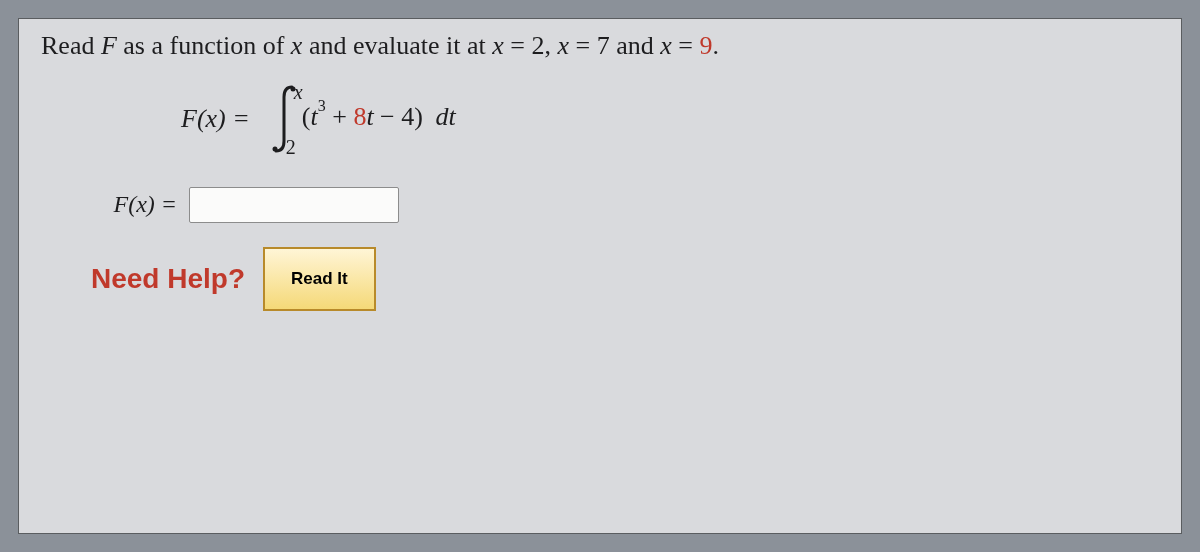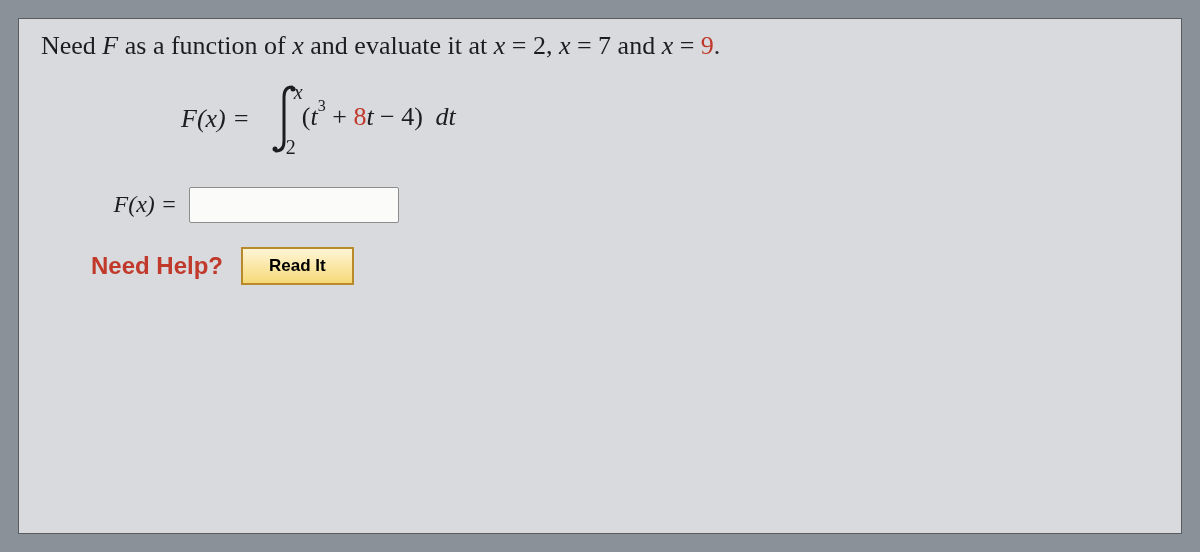--- a/index.html
+++ b/index.html
@@ -102,44 +102,44 @@
       padding: 4px 8px;
       font-size: 18px;
     }
     .help-row {
       display: flex;
       align-items: center;
       margin-top: 24px;
       margin-left: 50px;
     }
     .need-help {
-      font-size: 24px;
+      font-size: 28px;
       font-weight: bold;
       color: #c0392b;
       font-family: Arial, Helvetica, sans-serif;
       margin-right: 18px;
     }
     .read-it {
       background: linear-gradient(#fff5d6, #f5d978);
       border: 2px solid #b88a2a;
-      padding: 7px 26px;
+      padding: 20px 26px;
       font-size: 17px;
       font-weight: bold;
       font-family: Arial, Helvetica, sans-serif;
       color: #000;
       cursor: pointer;
     }
   </style>
 </head>
 <body>
 
 <div class="frame">
 
   <div class="question">
-    <span>Need </span><span class="ital">F</span><span> as a function of </span><span class="ital">x</span><span> and evaluate it at </span><span class="ital">x</span><span> = 2, </span><span class="ital">x</span><span> = 7 and </span><span class="ital">x</span><span> = </span><span class="red">9</span><span>.</span>
+    <span>Read </span><span class="ital">F</span><span> as a function of </span><span class="ital">x</span><span> and evaluate it at </span><span class="ital">x</span><span> = 2, </span><span class="ital">x</span><span> = 7 and </span><span class="ital">x</span><span> = </span><span class="red">9</span><span>.</span>
   </div>
 
   <div class="equation-row">
     <span class="fx-equals">F(x) =</span>
     <div class="integral-wrap">
       <div class="integral-symbol">
         <svg class="integral-svg" viewBox="0 0 38 72">
           <path d="M 28 4 C 22 4, 20 8, 20 14 L 20 58 C 20 64, 18 68, 12 68" stroke="#1d1d1f" stroke-width="3" fill="none" stroke-linecap="round"></path>
           <circle cx="29" cy="6" r="2.5" fill="#1d1d1f"></circle>
           <circle cx="11" cy="66" r="2.5" fill="#1d1d1f"></circle>

